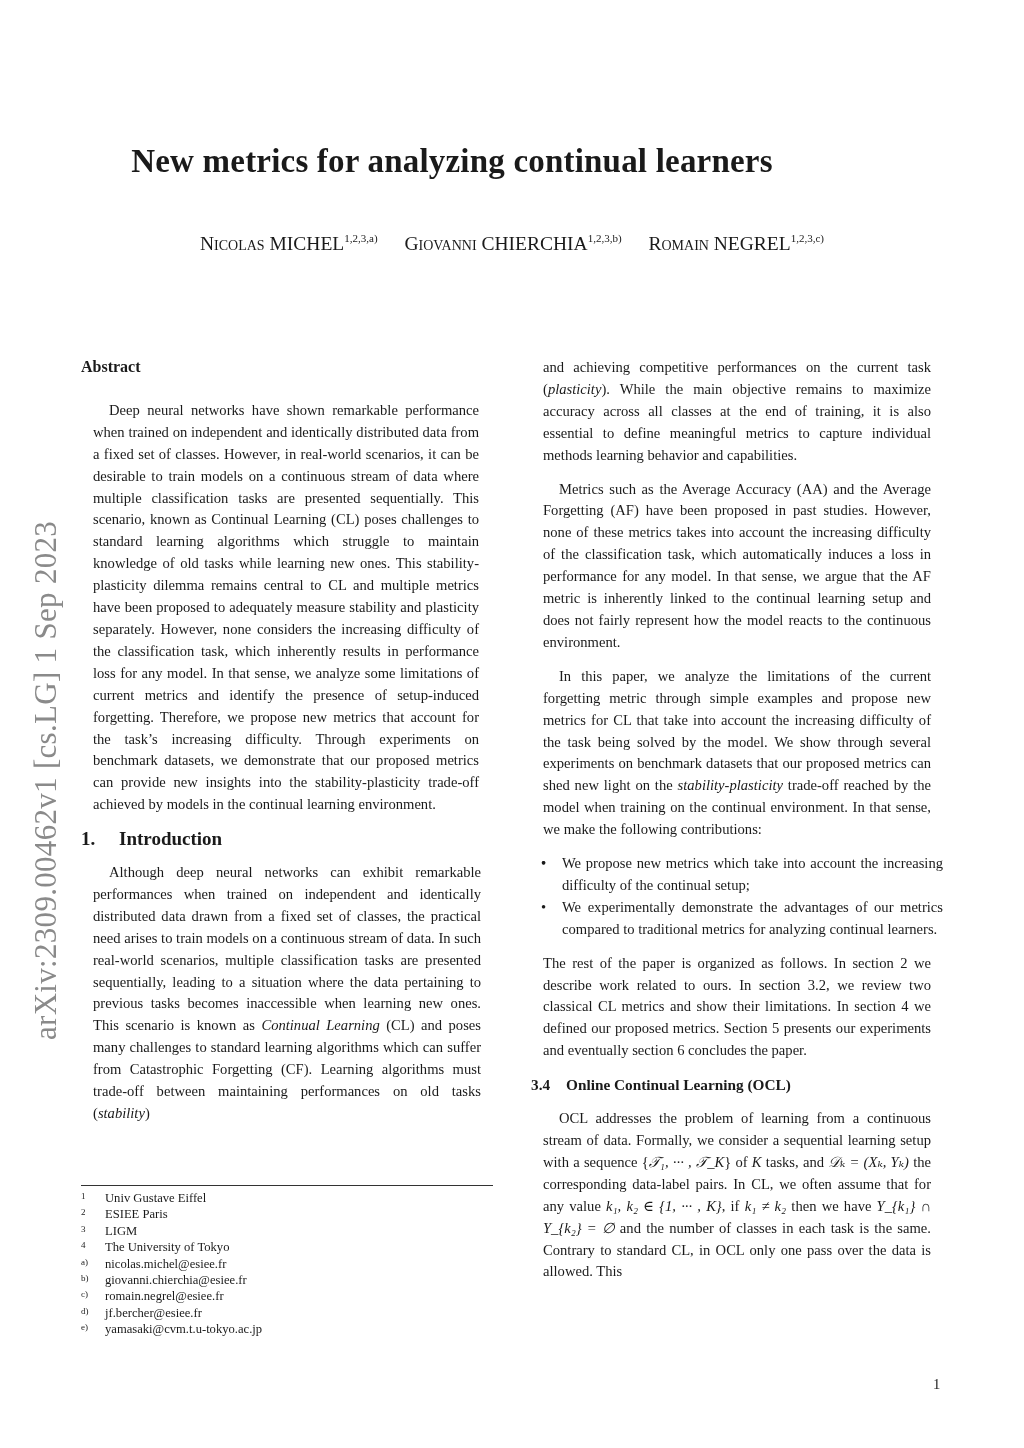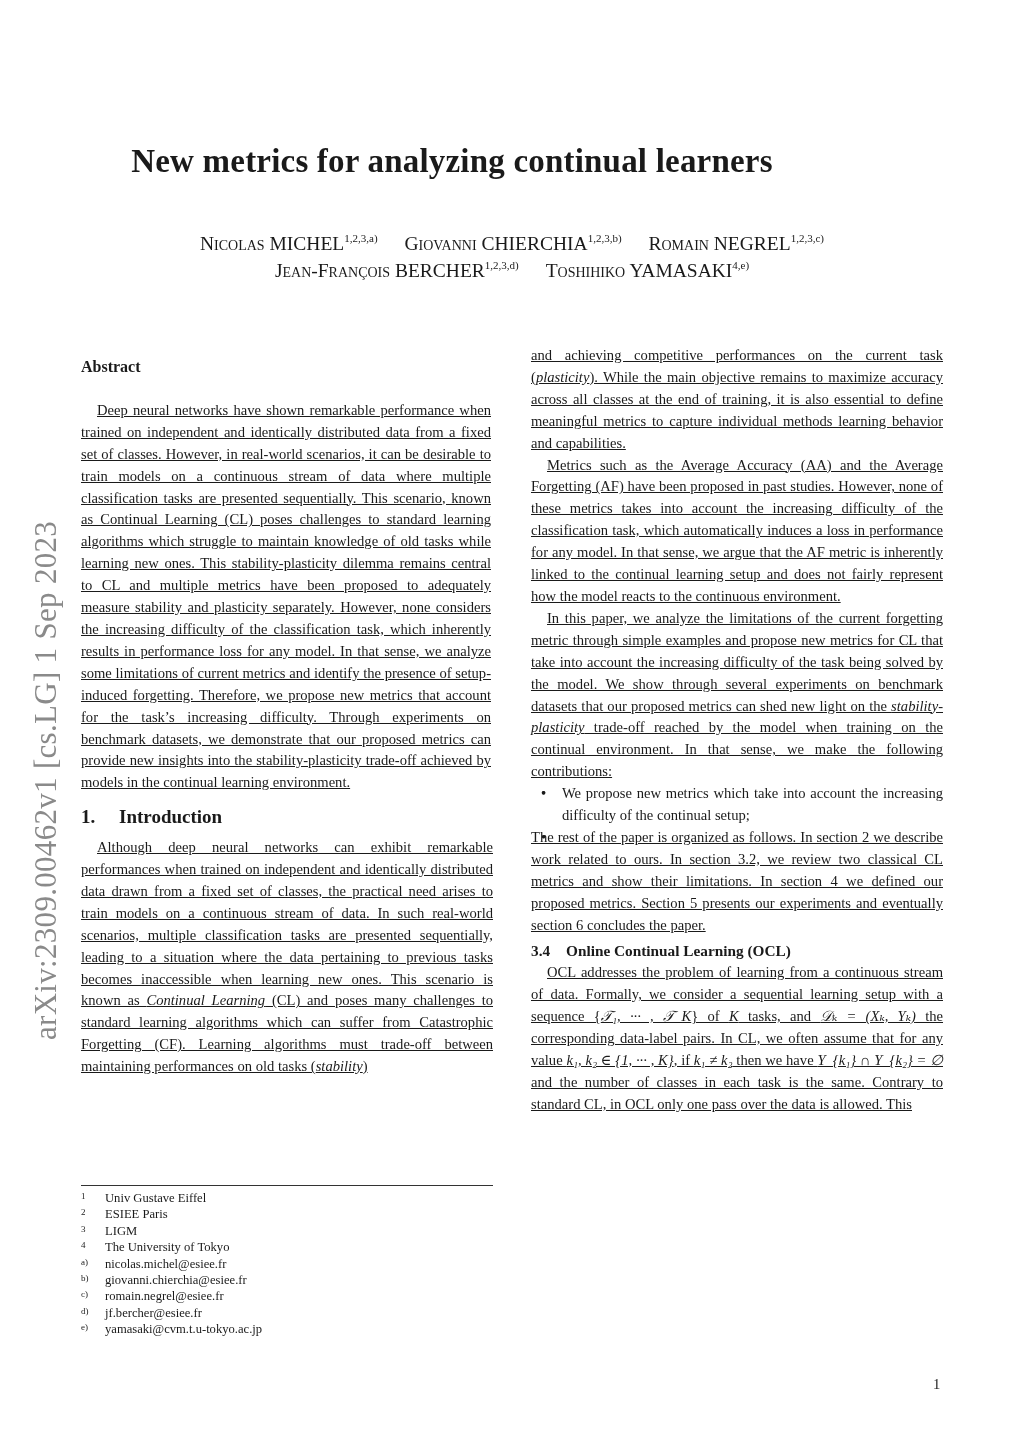--- a/index.html
+++ b/index.html
@@ -28,21 +28,21 @@
       position: absolute; font-size: 14.6px; line-height: 21.9px; text-align: justify;
       hyphens: auto;
     }
     .col-left { left: 81px; top: 356px; width: 412px; }
     .col-right { left: 531px; top: 345px; width: 412px; }
     .h-abstract { font-size: 16px; font-weight: bold; margin: 0 0 22px 0; font-family: Liberation Serif, serif; }
     .h-section { font-size: 19px; font-weight: bold; margin: 8px 0 9px 0; }
     .h-section .num { display: inline-block; width: 38px; }
     .h-sub { font-size: 15.3px; font-weight: bold; margin: 4px 0 0 0; }
     .h-sub .num { display: inline-block; width: 35px; }
-    p { margin: 0; text-decoration: underline; }
+    p { margin: 12px; }
     .indent { text-indent: 16px; }
     .abstract-body { padding: 0 2px 0 0; }
     ul.contrib { list-style: none; margin: 0; padding: 0; }
     ul.contrib li { position: relative; padding-left: 31px; }
     ul.contrib li .bullet { position: absolute; left: 10px; top: 0; }
     .footnotes {
       position: absolute; left: 81px; top: 1185px; width: 412px;
       border-top: 1px solid #333; padding-top: 4px;
       font-size: 12.6px; line-height: 16.4px;
     }
@@ -57,24 +57,20 @@
 </head>
 <body>
 
 <div class="title">New metrics for analyzing continual learners</div>
 
 <div class="authors">
   <div>
     <span class="author"><span class="first">Nicolas</span> <span>MICHEL</span><sup>1,2,3,a)</sup></span>
     <span class="author"><span class="first">Giovanni</span> <span>CHIERCHIA</span><sup>1,2,3,b)</sup></span>
     <span class="author"><span class="first">Romain</span> <span>NEGREL</span><sup>1,2,3,c)</sup></span>
-  </div>
-  <div>
-    <span class="author"><span class="first">Jean-François</span> <span>BERCHER</span><sup>1,2,3,d)</sup></span>
-    <span class="author"><span class="first">Toshihiko</span> <span>YAMASAKI</span><sup>4,e)</sup></span>
   </div>
 </div>
 
 <div class="arxiv">arXiv:2309.00462v1  [cs.LG]  1 Sep 2023</div>
 
 <div class="col col-left">
   <div class="h-abstract">Abstract</div>
   <p class="indent abstract-body">Deep neural networks have shown remarkable performance when trained on independent and identically distributed data from a fixed set of classes. However, in real-world scenarios, it can be desirable to train models on a continuous stream of data where multiple classification tasks are presented sequentially. This scenario, known as Continual Learning (CL) poses challenges to standard learning algorithms which struggle to maintain knowledge of old tasks while learning new ones. This stability-plasticity dilemma remains central to CL and multiple metrics have been proposed to adequately measure stability and plasticity separately. However, none considers the increasing difficulty of the classification task, which inherently results in performance loss for any model. In that sense, we analyze some limitations of current metrics and identify the presence of setup-induced forgetting. Therefore, we propose new metrics that account for the task’s increasing difficulty. Through experiments on benchmark datasets, we demonstrate that our proposed metrics can provide new insights into the stability-plasticity trade-off achieved by models in the continual learning environment.</p>
 
   <div class="h-section" style="margin-top:12px;">
@@ -122,21 +118,21 @@
     </div>
 </div>
 
 <div class="col col-right">
   <p><span>and achieving competitive performances on the current task (</span><i>plasticity</i><span>). While the main objective remains to maximize accuracy across all classes at the end of training, it is also essential to define meaningful metrics to capture individual methods learning behavior and capabilities.</span></p>
   <p class="indent">Metrics such as the Average Accuracy (AA) and the Average Forgetting (AF) have been proposed in past studies. However, none of these metrics takes into account the increasing difficulty of the classification task, which automatically induces a loss in performance for any model. In that sense, we argue that the AF metric is inherently linked to the continual learning setup and does not fairly represent how the model reacts to the continuous environment.</p>
   <p class="indent"><span>In this paper, we analyze the limitations of the current forgetting metric through simple examples and propose new metrics for CL that take into account the increasing difficulty of the task being solved by the model. We show through several experiments on benchmark datasets that our proposed metrics can shed new light on the </span><i>stability-plasticity</i><span> trade-off reached by the model when training on the continual environment. In that sense, we make the following contributions:</span></p>
   <ul class="contrib">
     <li><span class="bullet">•</span></li>
     <li><span class="bullet">•</span><span>We propose new metrics which take into account the increasing difficulty of the continual setup;</span></li>
-    <li><span class="bullet">•</span></li>
+    <li><span class="bullet">•</span><span>We experimentally demonstrate the advantages of our metrics compared to traditional metrics for analyzing continual learners.</span></li>
   </ul>
   <p>The rest of the paper is organized as follows. In section 2 we describe work related to ours. In section 3.2, we review two classical CL metrics and show their limitations. In section 4 we defined our proposed metrics. Section 5 presents our experiments and eventually section 6 concludes the paper.</p>
 
   <div class="h-sub">
     <span class="num">3.4</span><span>Online Continual Learning (OCL)</span>
   </div>
   <p class="indent"><span>OCL addresses the problem of learning from a continuous stream of data. Formally, we consider a sequential learning setup with a sequence {</span><span class="math">𝒯₁, ··· , 𝒯_K</span><span>} of </span><span class="math">K</span><span> tasks, and </span><span class="math">𝒟ₖ = (Xₖ, Yₖ)</span><span> the corresponding data-label pairs. In CL, we often assume that for any value </span><span class="math">k₁, k₂ ∈ {1, ··· , K}</span><span>, if </span><span class="math">k₁ ≠ k₂</span><span> then we have </span><span class="math">Y_{k₁} ∩ Y_{k₂} = ∅</span><span> and the number of classes in each task is the same. Contrary to standard CL, in OCL only one pass over the data is allowed. This</span></p>
 </div>
 
 <div class="page-num">1</div>

